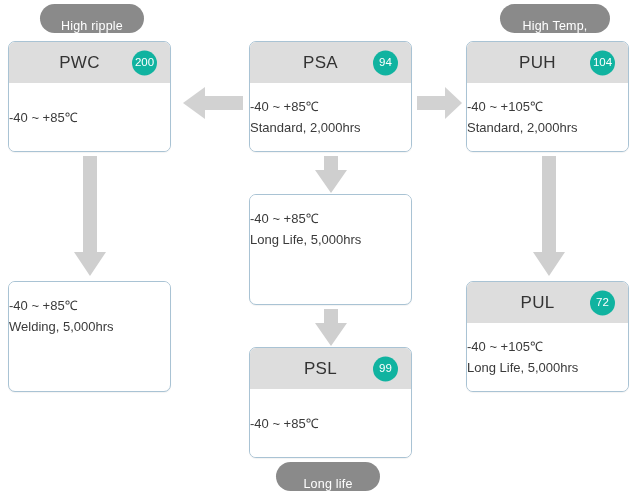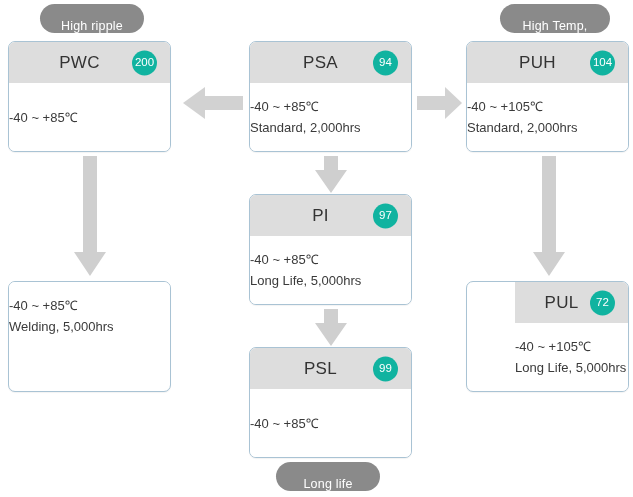--- a/index.html
+++ b/index.html
@@ -134,38 +134,34 @@
       <span class="card-title">PUH</span>
       <span class="badge">104</span>
     </div>
     <div class="card-body">
       <div class="line">-40 ~ +105℃</div>
       <div class="line">Standard, 2,000hrs</div>
     </div>
   </div>
 
   <div class="card" style="left:249px;top:194px;">
-    <div class="card-head">
-      <span class="card-title">PI</span>
-      <span class="badge">97</span>
-    </div>
     <div class="card-body">
       <div class="line">-40 ~ +85℃</div>
       <div class="line">Long Life, 5,000hrs</div>
     </div>
   </div>
 
   <div class="card" style="left:8px;top:281px;">
     <div class="card-body">
       <div class="line">-40 ~ +85℃</div>
       <div class="line">Welding,  5,000hrs</div>
     </div>
   </div>
 
-  <div class="card" style="left:466px;top:281px;padding-left:48px;">
+  <div class="card" style="left:466px;top:281px;">
     <div class="card-head">
       <span class="card-title">PUL</span>
       <span class="badge">72</span>
     </div>
     <div class="card-body">
       <div class="line">-40 ~ +105℃</div>
       <div class="line">Long Life,  5,000hrs</div>
     </div>
   </div>
 

